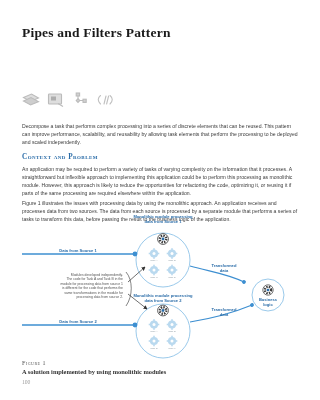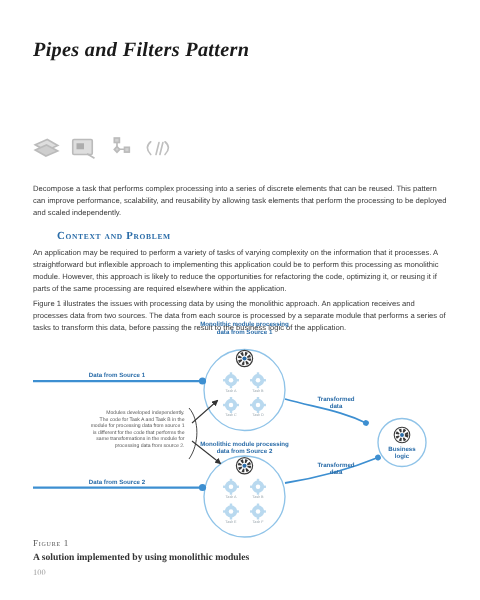--- a/index.html
+++ b/index.html
@@ -22,21 +22,20 @@
   
   .doc-title {
     position: absolute;
     left: 22px; top: 25px;
     width: 270px;
     font-family: "Liberation Serif", serif;
     font-weight: bold;
     font-size: 13.5px;
     letter-spacing: 0.2px;
     color: #1a1a1a;
-    font-style: italic;
   }
 
   
   .icon-strip {
     position: absolute;
     left: 22px; top: 88px;
     display: flex;
     align-items: flex-end;
     gap: 7px;
     height: 24px;
@@ -50,21 +49,21 @@
     width: 277px;
     font-family: "Liberation Sans", sans-serif;
     font-size: 5.1px;
     line-height: 8.1px;
     color: #3a3a3a;
     text-align: left;
   }
 
   .section-head {
     position: absolute;
-    left: 38px; top: 147px;
+    left: 22px; top: 147px;
     font-family: "Liberation Serif", serif;
     font-size: 7.2px;
     font-weight: bold;
     font-variant: small-caps;
     letter-spacing: 0.45px;
     color: #2a6ca8;
   }
 
   .para1 {
     position: absolute;

